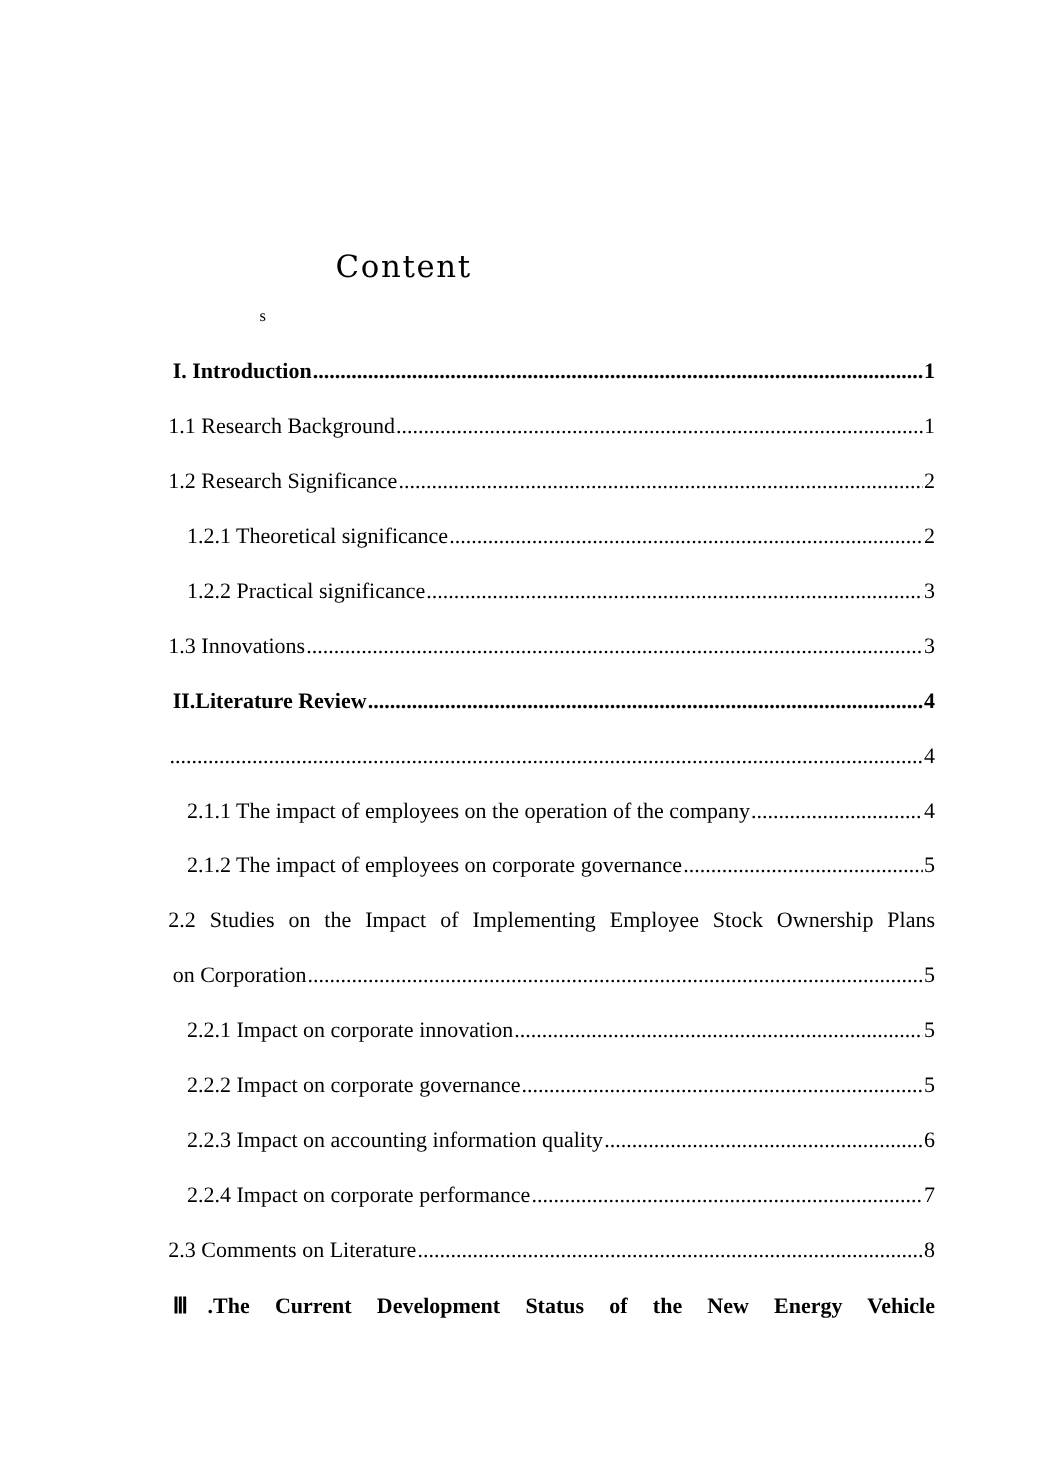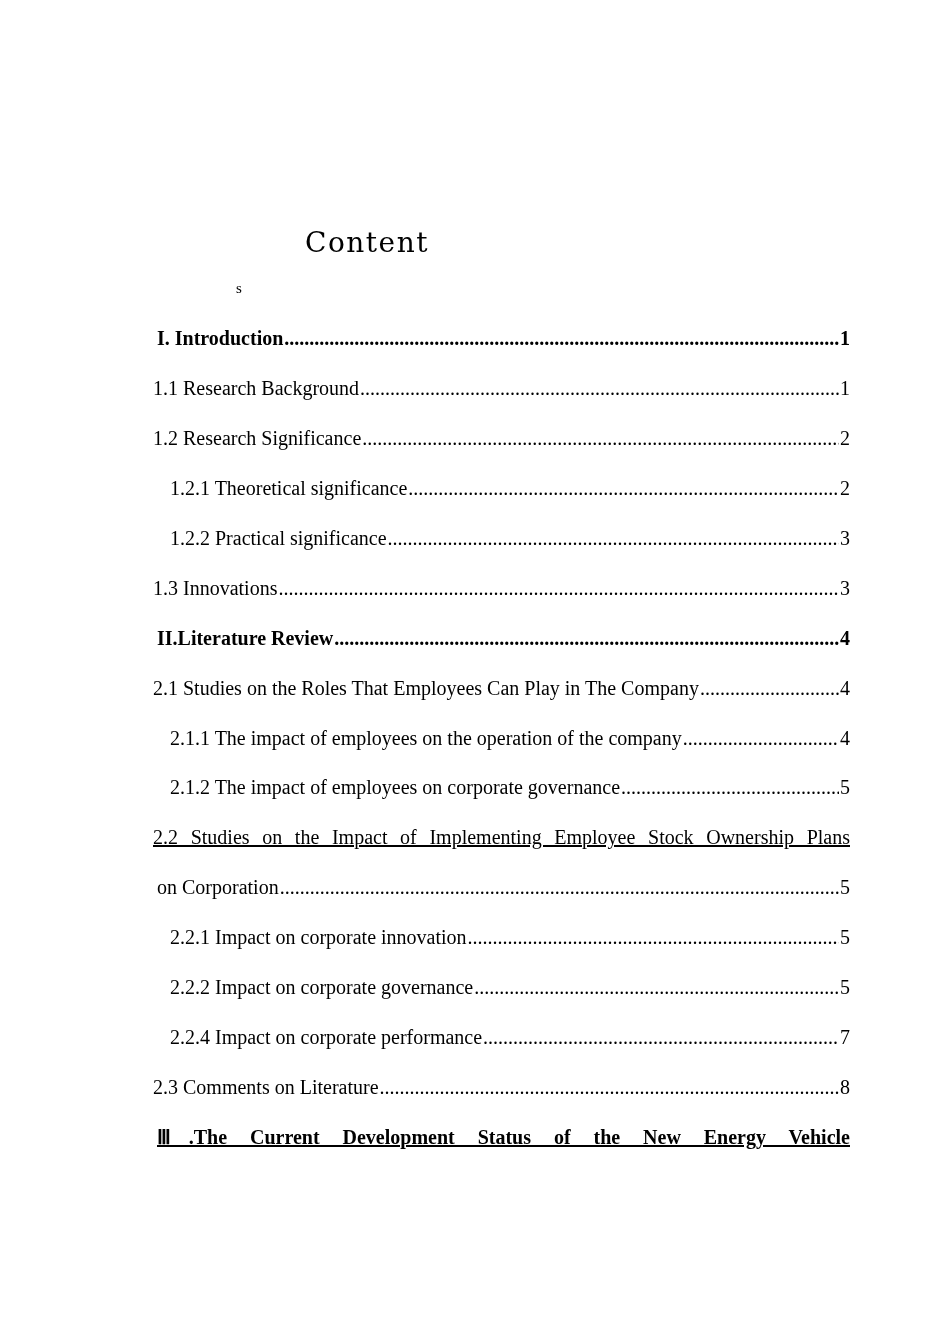--- a/index.html
+++ b/index.html
@@ -12,21 +12,21 @@
   .row { position: relative; height: 49.9px; display: flex; align-items: center;
          font-size: 20px; white-space: nowrap; }
   .row.bold { font-weight: bold; }
   .row .lbl { flex: 0 0 auto; }
   .row .dots { flex: 1 1 auto; overflow: hidden; margin: 0 1px; }
   .row .dots::before { content: "....................................................................................................................................................................................................................................................................................................."; }
   .row .pg { flex: 0 0 auto; }
   .lvl1 { padding-left: 0; margin-left: 20px; }
   .lvl2 { padding-left: 16px; justify-content: center; }
   .lvl3 { padding-left: 33px; }
-  .row.justify .lbl { flex: 1 1 auto; text-align: justify; text-align-last: justify; text-decoration: underline; }
+  .row.justify .lbl { flex: 1 1 auto; text-align: justify; text-align-last: justify; }
 </style>
 </head>
 <body>
 
 <div class="title">Content</div>
 <div class="title-s">s</div>
 
 <div class="toc" id="toc">
     <div class="row lvl1 bold">
       <span class="lbl">I.  Introduction</span>
@@ -57,21 +57,20 @@
       <span class="lbl">1.3 Innovations</span>
       <span class="dots"></span>
       <span class="pg">3</span>
     </div>
     <div class="row lvl1 bold">
       <span class="lbl">II.Literature Review</span>
       <span class="dots"></span>
       <span class="pg">4</span>
     </div>
     <div class="row lvl2">
-      <span class="lbl">2.1 Studies on the Roles That Employees Can Play in The Company</span>
       <span class="dots"></span>
       <span class="pg">4</span>
     </div>
     <div class="row lvl3">
       <span class="lbl">2.1.1 The impact of employees on the operation of the company</span>
       <span class="dots"></span>
       <span class="pg">4</span>
     </div>
     <div class="row lvl3">
       <span class="lbl">2.1.2 The impact of employees on corporate governance</span>
@@ -90,20 +89,25 @@
       <span class="lbl">2.2.1 Impact on corporate innovation</span>
       <span class="dots"></span>
       <span class="pg">5</span>
     </div>
     <div class="row lvl3">
       <span class="lbl">2.2.2 Impact on corporate governance</span>
       <span class="dots"></span>
       <span class="pg">5</span>
     </div>
     <div class="row lvl3">
+      <span class="lbl">2.2.3 Impact on accounting information quality</span>
+      <span class="dots"></span>
+      <span class="pg">6</span>
+    </div>
+    <div class="row lvl3">
       <span class="lbl">2.2.4 Impact on corporate performance</span>
       <span class="dots"></span>
       <span class="pg">7</span>
     </div>
     <div class="row lvl2">
       <span class="lbl">2.3  Comments on Literature</span>
       <span class="dots"></span>
       <span class="pg">8</span>
     </div>
     <div class="row lvl1 bold justify">

